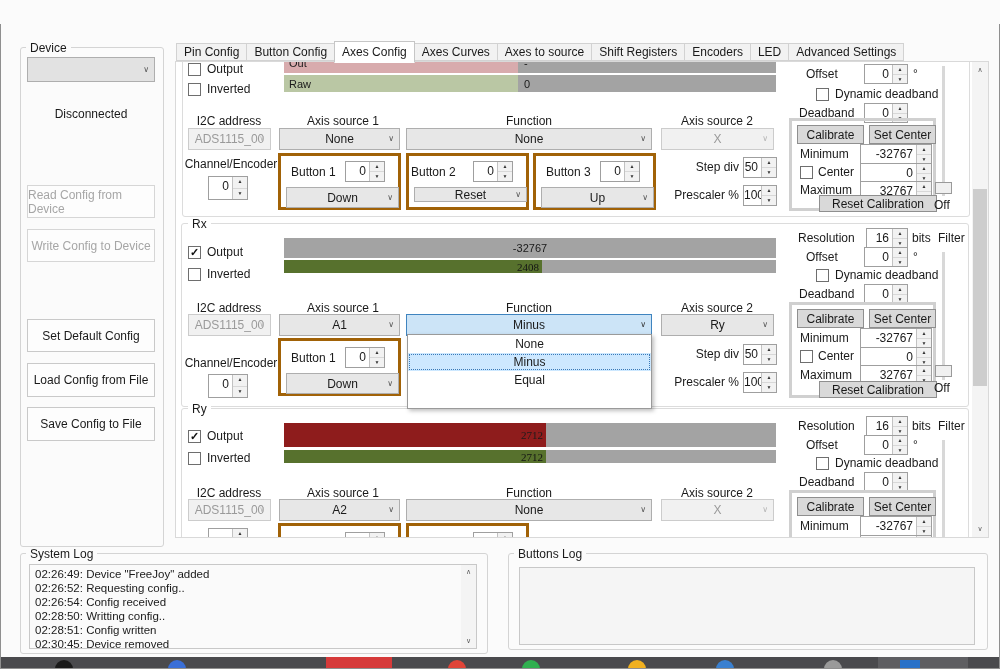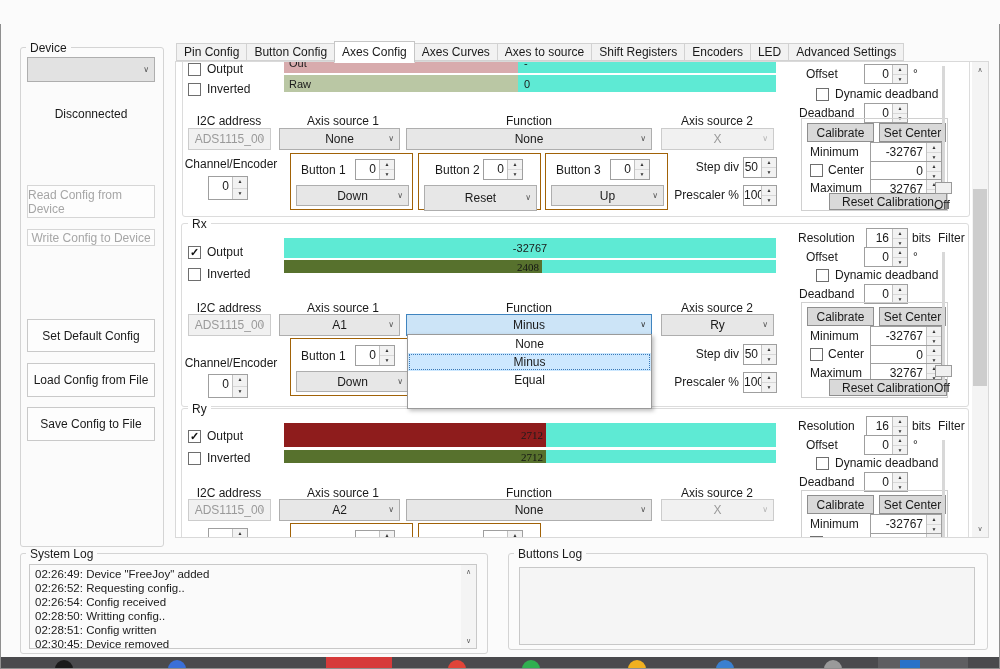--- a/index.html
+++ b/index.html
@@ -27,32 +27,32 @@
   .combo .arr{position:absolute;right:5px;top:50%;transform:translateY(-55%);font-size:8px;color:#555;}
   .combo.dis{background:#f1f1f1;color:#9a9a9a;border-color:#cccccc;}
   .combo.dis .arr{color:#b5b5b5;}
   .combo.foc{background:#cce4f7;border-color:#3f84bf;}
   .cb{position:absolute;width:13px;height:13px;background:#fff;border:1px solid #6e6e6e;box-sizing:border-box;font-size:11px;line-height:11px;text-align:center;color:#111;font-weight:bold;}
   .spin{position:absolute;display:flex;background:#fff;border:1px solid #9f9f9f;box-sizing:border-box;}
   .spin .v{flex:1;text-align:right;padding:2px 3px 0 0;font-size:12px;overflow:hidden;}
   .spin .btns{width:14px;display:flex;flex-direction:column;border-left:1px solid #c2c2c2;}
   .spin .btns span{flex:1;font-size:5px;line-height:8px;text-align:center;color:#333;background:#f2f2f2;}
   .spin .btns .u{border-bottom:1px solid #d8d8d8;}
-  .bar{position:absolute;background:#5eead4;overflow:hidden;}
+  .bar{position:absolute;background:#a3a3a3;overflow:hidden;}
   .fill{position:absolute;left:0;top:0;bottom:0;}
   .bartext{position:absolute;font-size:11px;top:50%;transform:translateY(-50%);white-space:nowrap;}
   .bartext.rt{transform:translate(-100%,-50%);font-family:Liberation Serif, serif;}
   .bartext.ct{left:50%;transform:translate(-50%,-50%);}
   
   .tabrow{position:absolute;left:176px;top:43px;height:18px;display:flex;align-items:flex-end;z-index:3;}
   .tab{height:16px;line-height:16px;padding:0 7px;background:#f2f2f2;border:1px solid #d2d2d2;margin-right:-1px;white-space:nowrap;}
   .tab.active{height:20px;line-height:20px;background:#fff;border:1px solid #c6c6c6;border-bottom:1px solid #fff;margin-bottom:-2px;z-index:4;position:relative;}
   
   .panel{position:absolute;left:175px;top:61px;width:814px;height:477px;background:#fff;border:1px solid #d9d9d9;box-sizing:border-box;overflow:hidden;}
-  .btnbox{position:absolute;border:1px solid #a16207;box-sizing:border-box;margin-left:12px;}
+  .btnbox{position:absolute;border:3px solid #a16207;box-sizing:border-box;}
   .slidetrack{position:absolute;width:3px;background:#d8d8d8;}
   .slidethumb{position:absolute;width:17px;height:12px;background:#f0f0f0;border:1px solid #9a9a9a;box-sizing:border-box;}
   .ddlist{position:absolute;background:#fff;border:1px solid #9a9a9a;box-sizing:border-box;z-index:10;box-shadow:2px 2px 4px rgba(0,0,0,0.25);}
   .dditem{height:18px;display:flex;align-items:center;justify-content:center;}
   .dditem.sel{background:#cde8ff;outline:1px dotted #3a7ab8;outline-offset:-2px;}
   
   .sbar{position:absolute;background:#f4f4f4;}
   .sbtn{position:absolute;left:0;width:100%;display:flex;align-items:center;justify-content:center;font-size:7px;color:#5a5a5a;background:#f4f4f4;}
   .sthumb{position:absolute;left:1px;background:#cdcdcd;}
   
@@ -69,21 +69,21 @@
 
   <div class="frame"></div>
 
   <div class="grp" style="left:20px;top:47px;width:142px;height:498px;"></div>
   <div class="glab" style="left:26px;top:41px;">Device</div>
   <div class="combo" style="left:27px;top:57px;width:128px;height:25px;background:#e2e2e2;">
     <span class="arr">∨</span>
   </div>
   <div class="lab c" style="left:91px;top:107px;">Disconnected</div>
   <div class="wbtn disabled" style="left:27px;top:185px;width:128px;height:33px;">Read Config from Device</div>
-  <div class="wbtn disabled" style="left:27px;top:229px;width:128px;height:17px;">Write Config to Device</div>
+  <div class="wbtn disabled" style="left:27px;top:229px;width:128px;height:33px;">Write Config to Device</div>
   <div class="wbtn" style="left:27px;top:363px;width:128px;height:34px;">Load Config from File</div>
   <div class="wbtn" style="left:27px;top:319px;width:128px;height:33px;">Set Default Config</div>
   <div class="wbtn" style="left:27px;top:407px;width:128px;height:34px;">Save Config to File</div>
 
   <div class="tabrow">
     <div class="tab">Pin Config</div>
     <div class="tab">Button Config</div>
     <div class="tab active">Axes Config</div>
     <div class="tab">Axes Curves</div>
     <div class="tab">Axes to source</div>
@@ -148,29 +148,29 @@
             <span>▼</span>
           </span>
         </div>
       <div class="combo" style="left:5px;top:31px;width:113px;height:21px;">
         <span>Down</span>
           <span class="arr">∨</span>
         </div>
     </div>
 
     <div class="btnbox" style="left:230px;top:91px;width:123px;height:57px;">
-      <div class="lab" style="left:16px;top:9px;">Button 2</div>
+      <div class="lab" style="left:2px;top:9px;">Button 2</div>
       <div class="spin" style="left:64px;top:5px;width:40px;height:21px;">
         <span class="v">0</span>
         <span class="btns">
             <span class="u">▲</span>
             <span>▼</span>
           </span>
         </div>
-      <div class="combo" style="left:5px;top:31px;width:113px;height:26px;">
+      <div class="combo" style="left:5px;top:31px;width:113px;height:15px;">
         <span>Reset</span>
           <span class="arr">∨</span>
         </div>
     </div>
 
     <div class="btnbox" style="left:357px;top:91px;width:123px;height:57px;">
       <div class="lab" style="left:10px;top:9px;">Button 3</div>
       <div class="spin" style="left:64px;top:5px;width:40px;height:21px;">
         <span class="v">0</span>
         <span class="btns">

